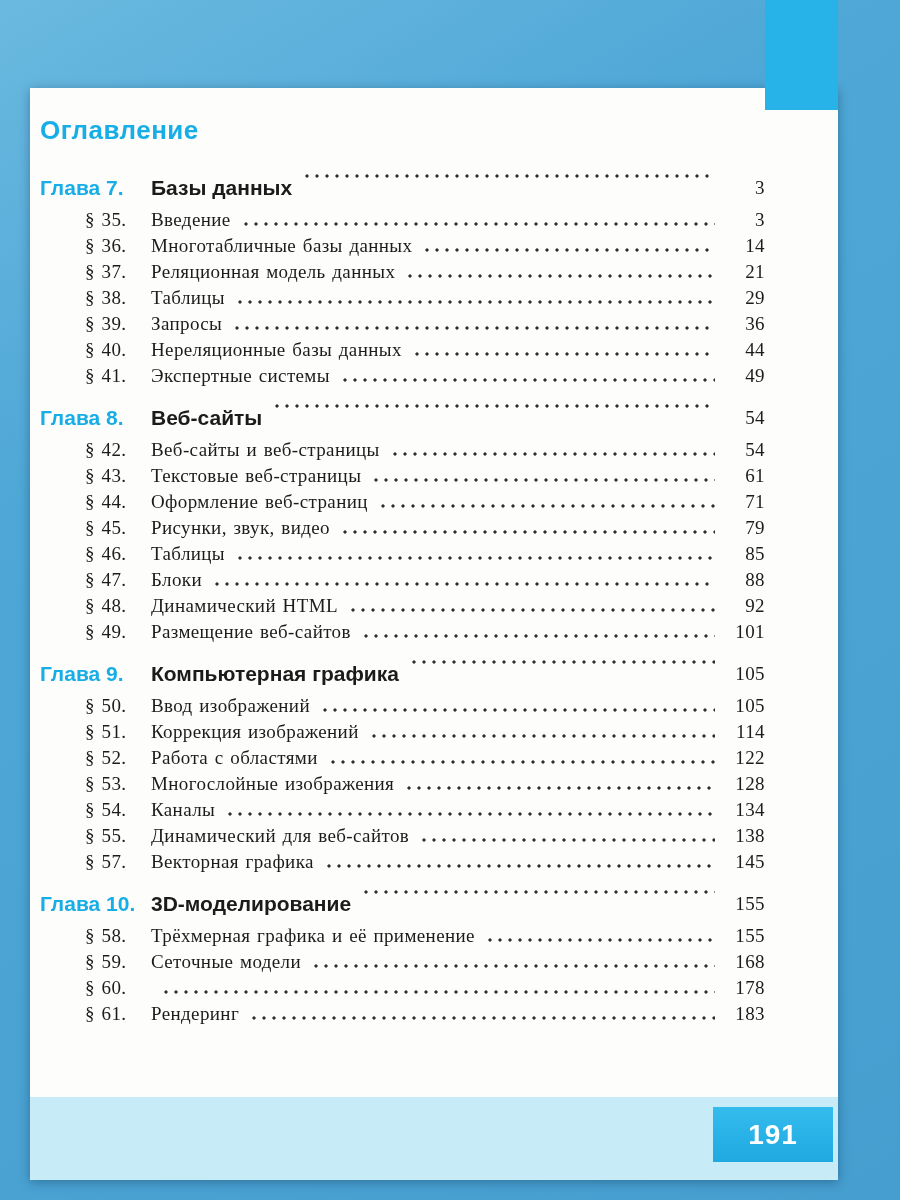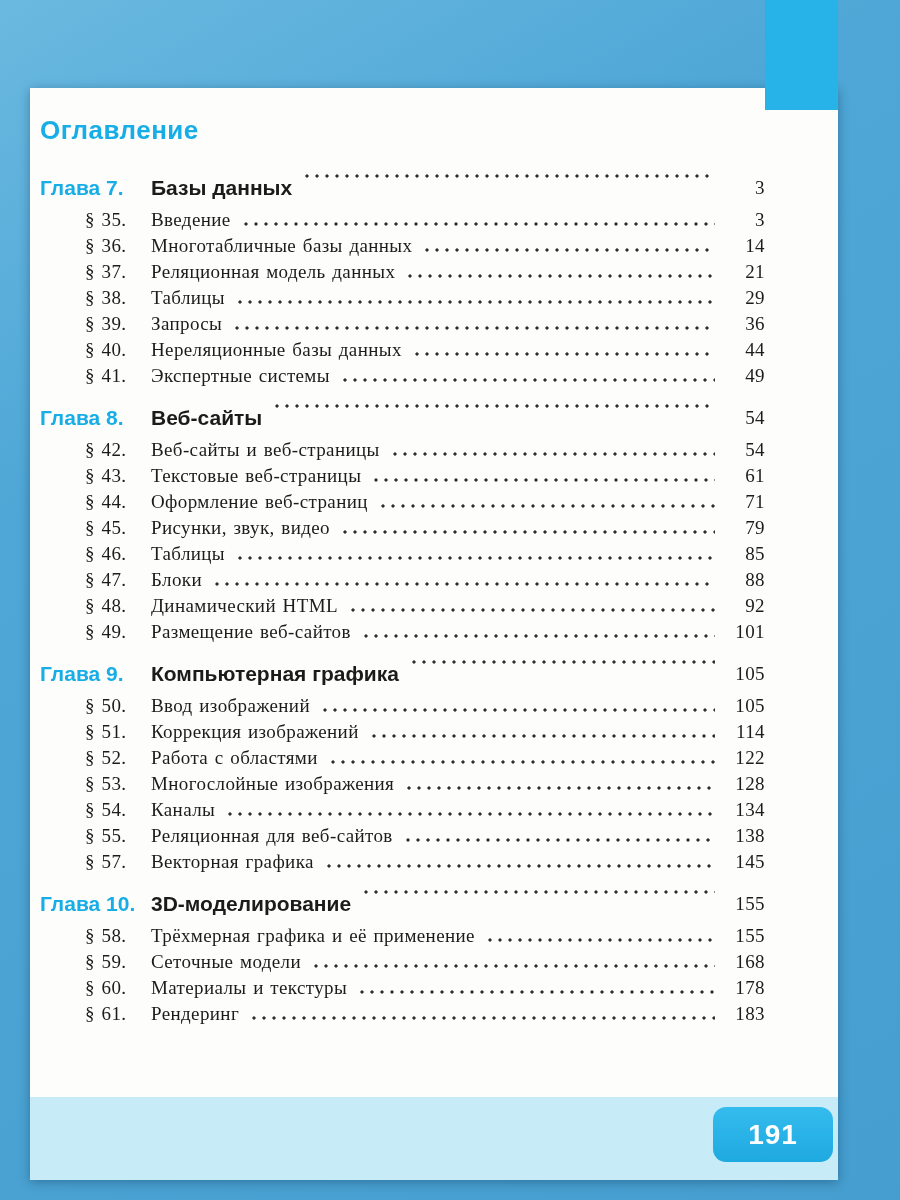--- a/index.html
+++ b/index.html
@@ -46,21 +46,21 @@
     font-family:"Liberation Serif",serif;font-size:19px;font-weight:normal;
     min-width:46px;flex:0 0 auto;text-align:right;color:#1c1c1c;letter-spacing:.02em;
   }
   .footer-strip{
     position:absolute;left:0;right:0;bottom:0;height:83px;
     background:#c8ebf8;
   }
   .page-number-box{
     position:absolute;right:5px;top:10px;width:120px;height:55px;
     background:linear-gradient(180deg,#35bcee,#1ea9e0);
-    display:flex;align-items:center;justify-content:center;border-radius:13px;
+    display:flex;align-items:center;justify-content:center;
   }
   .page-number-box span{
     color:#ffffff;font-size:28px;font-weight:bold;letter-spacing:1px;
     font-family:"Liberation Sans",sans-serif;
   }
 </style>
 </head>
 <body>
 
 <div class="corner-block"></div>
@@ -232,21 +232,21 @@
 
   <div class="entry">
     <span class="entry-num">§ 54.</span>
     <span class="entry-title">Каналы</span>
     <span class="leader"></span>
     <span class="pagenum">134</span>
   </div>
 
   <div class="entry">
     <span class="entry-num">§ 55.</span>
-    <span class="entry-title">Реляционная для веб-сайтов</span>
+    <span class="entry-title">Динамический для веб-сайтов</span>
     <span class="leader"></span>
     <span class="pagenum">138</span>
   </div>
 
 
   <div class="entry">
     <span class="entry-num">§ 57.</span>
     <span class="entry-title">Векторная графика</span>
     <span class="leader"></span>
     <span class="pagenum">145</span>
@@ -271,21 +271,20 @@
 
   <div class="entry">
     <span class="entry-num">§ 59.</span>
     <span class="entry-title">Сеточные модели</span>
     <span class="leader"></span>
     <span class="pagenum">168</span>
   </div>
 
   <div class="entry">
     <span class="entry-num">§ 60.</span>
-    <span class="entry-title">Материалы и текстуры</span>
     <span class="leader"></span>
     <span class="pagenum">178</span>
   </div>
 
   <div class="entry">
     <span class="entry-num">§ 61.</span>
     <span class="entry-title">Рендеринг</span>
     <span class="leader"></span>
     <span class="pagenum">183</span>
   </div>

